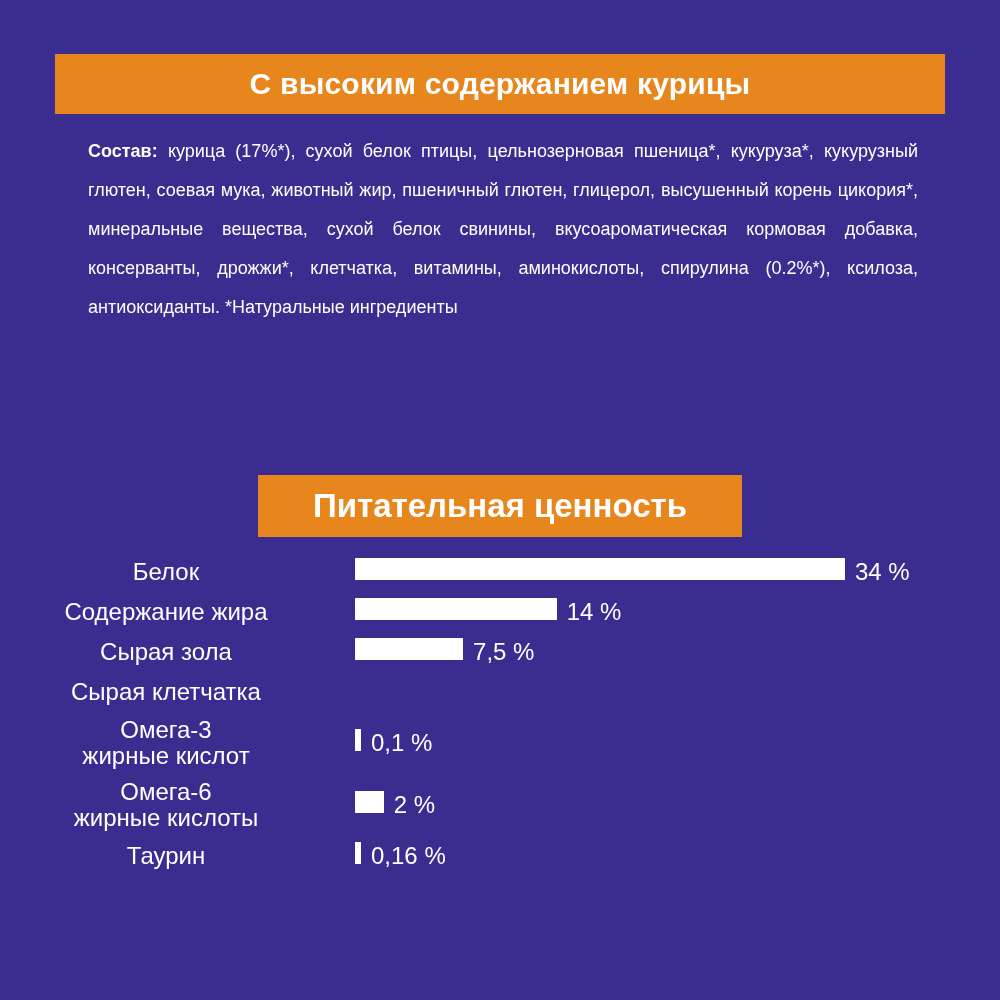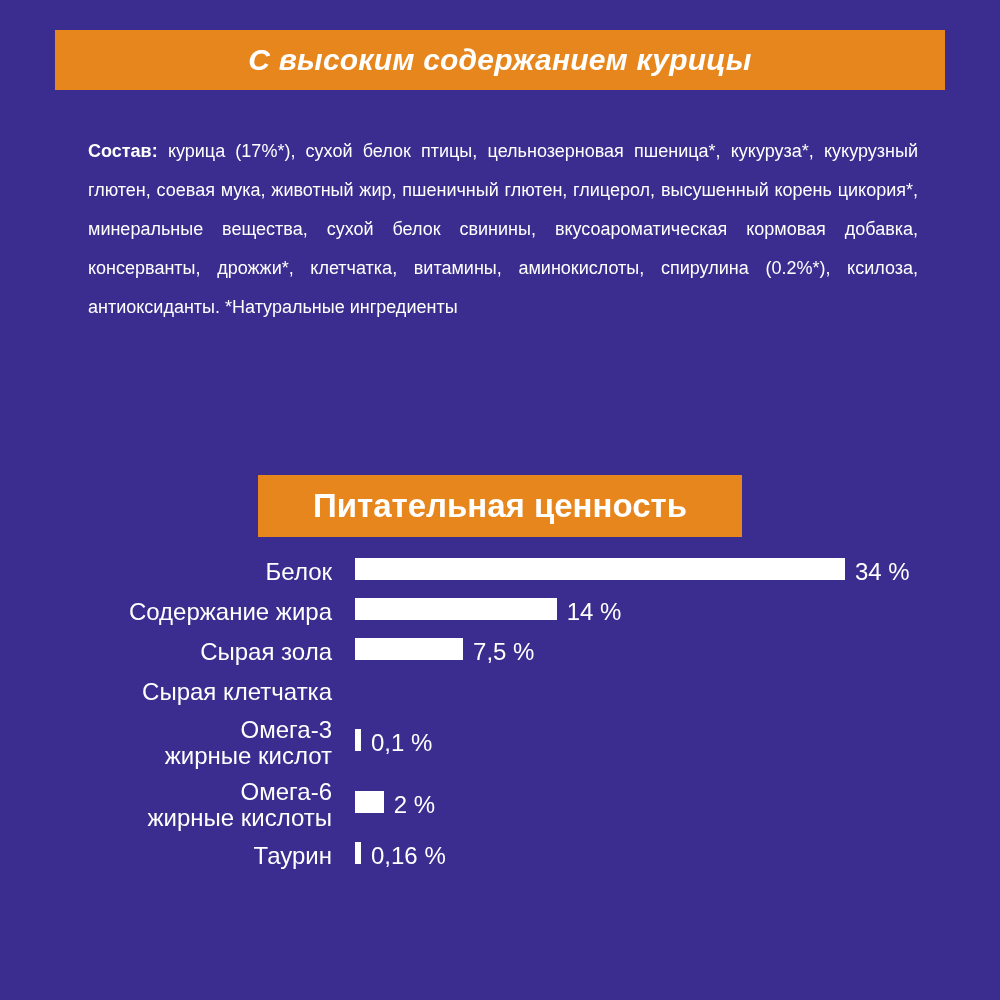--- a/index.html
+++ b/index.html
@@ -19,28 +19,27 @@
     width: 1000px;
     height: 1000px;
     background: #3a2d8f;
     box-sizing: border-box;
   }
 
   
   .header-banner {
     position: absolute;
     left: 55px;
-    top: 30px;
+    top: 54px;
     width: 890px;
     height: 60px;
     background: #e8861e;
     display: flex;
     align-items: center;
     justify-content: center;
-    font-style: italic;
   }
   .header-banner .title {
     font-size: 30px;
     font-weight: bold;
     color: #ffffff;
     letter-spacing: 0.2px;
     white-space: nowrap;
   }
 
   
@@ -88,21 +87,21 @@
   .row {
     display: flex;
     align-items: center;
     width: 1000px;
     margin-bottom: 10px;
   }
   .row-label {
     width: 355px;
     padding-right: 23px;
     box-sizing: border-box;
-    text-align: right;
+    text-align: center;
     font-size: 24px;
     line-height: 30px;
     color: #ffffff;
     white-space: pre-line;
   }
   .bar-wrap {
     display: flex;
     flex: 1 1 auto;
   }
   .bar {

